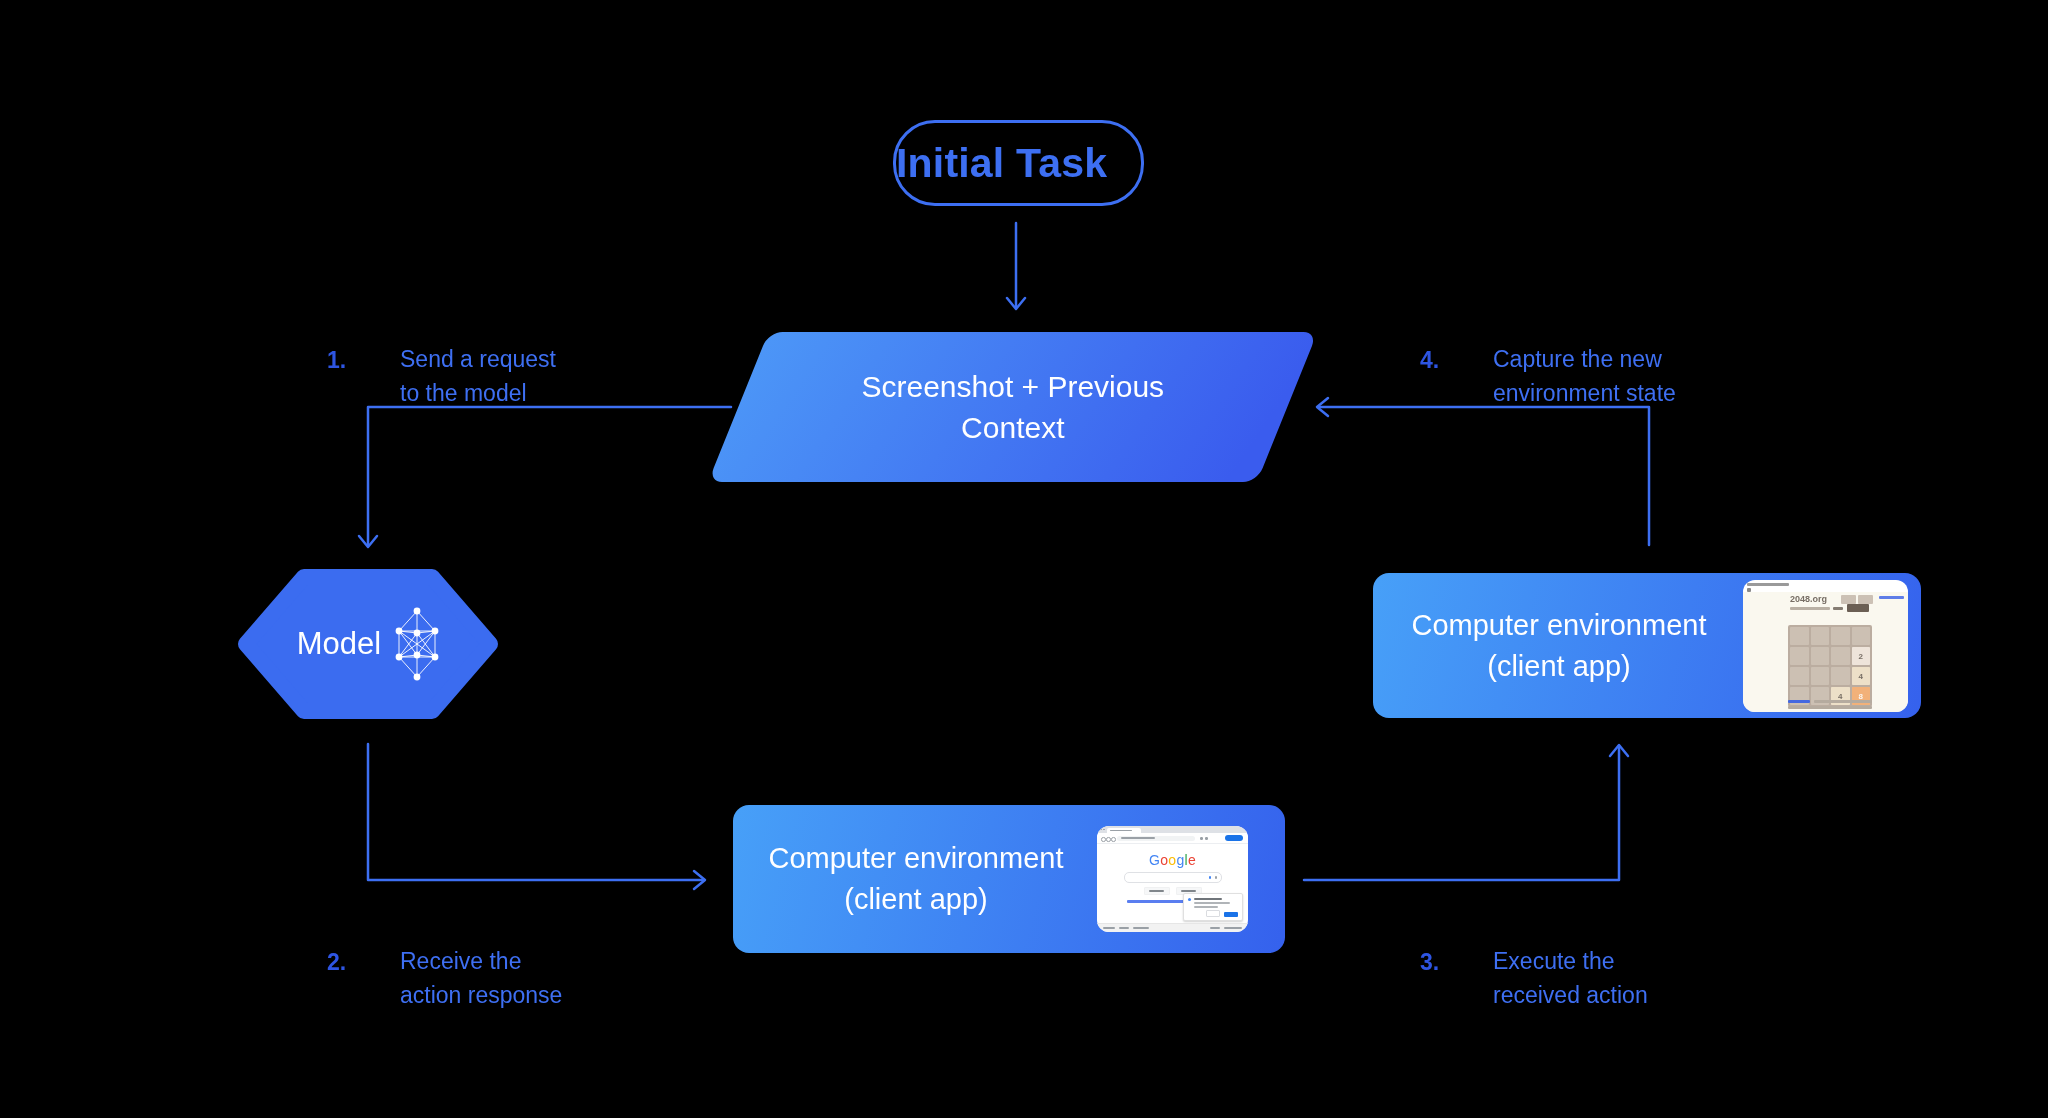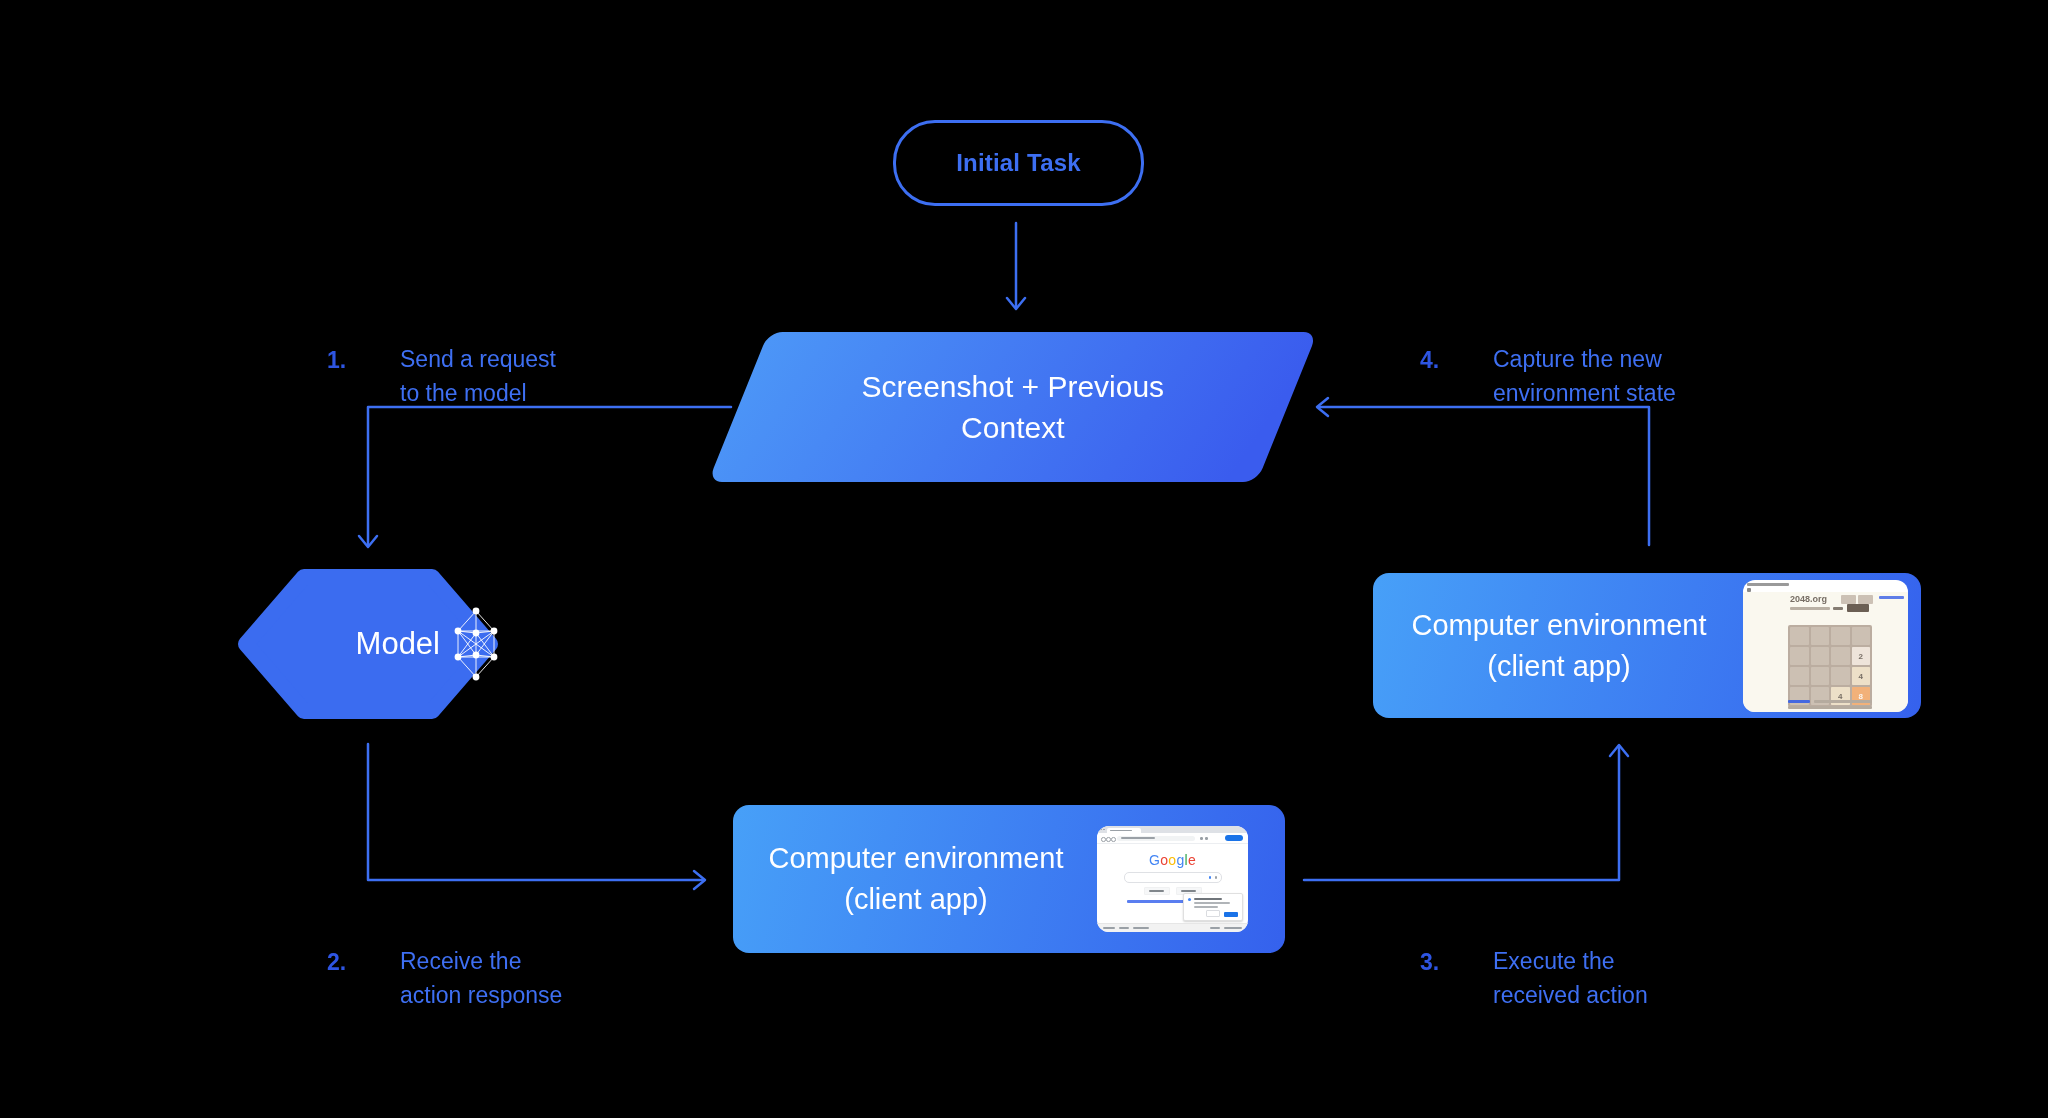--- a/index.html
+++ b/index.html
@@ -8,42 +8,42 @@
     font-family:"Liberation Sans",sans-serif;
   }
 
   
   svg.connectors{position:absolute;left:0;top:0;}
 
   
   .pill{
     position:absolute;left:893px;top:120px;width:245px;height:80px;
     border:3px solid #3D6FF2;border-radius:42px;
-    display:flex;align-items:center;justify-content:center;
-    color:#3D6FF2;font-size:24px;font-weight:600;letter-spacing:.2px;
+    display:flex;align-items:center;
+    color:#3D6FF2;font-size:41px;font-weight:600;letter-spacing:.2px;
   }
 
   
   .para{
     position:absolute;left:708px;top:332px;width:549px;height:150px;
     transform:skewX(-22deg);transform-origin:left bottom;
     border-radius:14px;
     background:linear-gradient(105deg,#4C96F7 0%,#3A5CEE 95%);
   }
   .para-inner{
     position:absolute;inset:0;transform:skewX(22deg);
     display:flex;flex-direction:column;align-items:center;justify-content:center;
     color:#fff;font-size:30px;font-weight:500;line-height:41px;text-align:center;
   }
 
   
   .hex-wrap{position:absolute;left:238px;top:569px;width:260px;height:150px;}
   .hex-content{
     position:absolute;left:238px;top:569px;width:260px;height:150px;
-    display:flex;align-items:center;justify-content:flex-end;gap:14px;
+    display:flex;align-items:center;justify-content:center;gap:14px;
     color:#fff;font-size:31px;font-weight:500;
   }
 
   
   .env-box{
     position:absolute;border-radius:16px;
     background:linear-gradient(105deg,#47A0F8 0%,#3561ED 100%);
   }
   .env-right{left:1373px;top:573px;width:548px;height:145px;}
   .env-bottom{left:733px;top:805px;width:552px;height:148px;}

